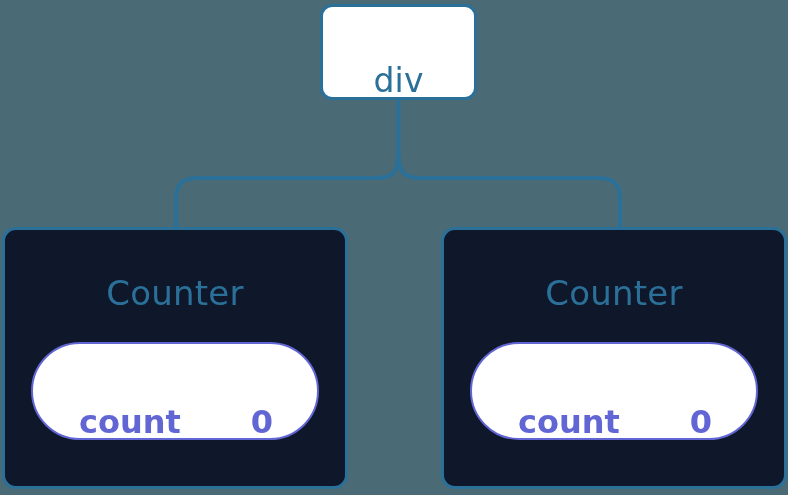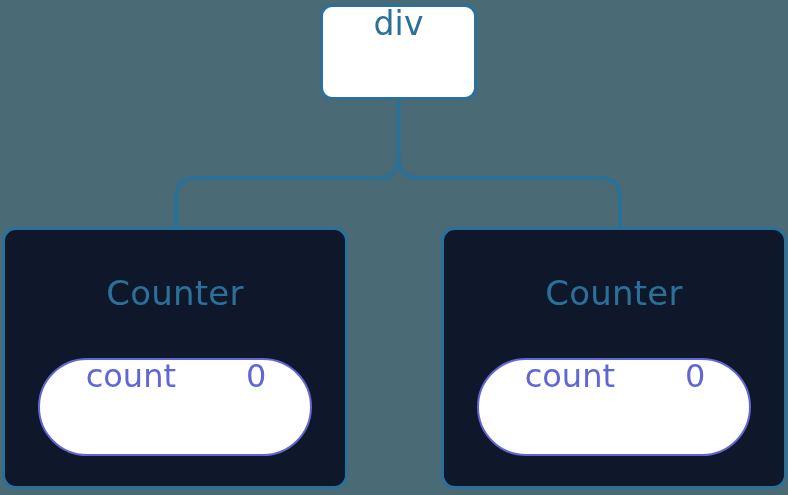--- a/index.html
+++ b/index.html
@@ -33,21 +33,21 @@
     position: absolute;
     left: 320px;
     top: 4px;
     width: 157px;
     height: 96px;
     background: #ffffff;
     border: 3px solid #2b7099;
     border-radius: 12px;
     box-sizing: border-box;
     display: flex;
-    align-items: flex-start;
+    align-items: flex-end;
     justify-content: center;
   }
   .root-label {
     font-size: 33px;
     color: #2b7099;
     letter-spacing: 0.2px;
     line-height: 1;
   }
   
   .card {
@@ -74,29 +74,30 @@
   }
   .card-title {
     margin-top: 46px;
     font-size: 34px;
     color: #2b7099;
     line-height: 1;
     letter-spacing: 0.2px;
   }
   
   .capsule {
-    margin-top: 48px;
+    margin-top: 32px;
     height: 98px;
     display: flex;
-    align-items: flex-start;
+    align-items: flex-end;
     border: 2px solid #6166d4;
     border-radius: 49px;
     box-sizing: border-box;
     background: #ffffff;
     overflow: hidden;
+    font-weight: bold;
   }
   .capsule-key {
     display: flex;
     align-items: center;
     justify-content: center;
     padding: 0 34px 0 46px;
     font-size: 32px;
     color: #6166d4;
     line-height: 1;
   }

